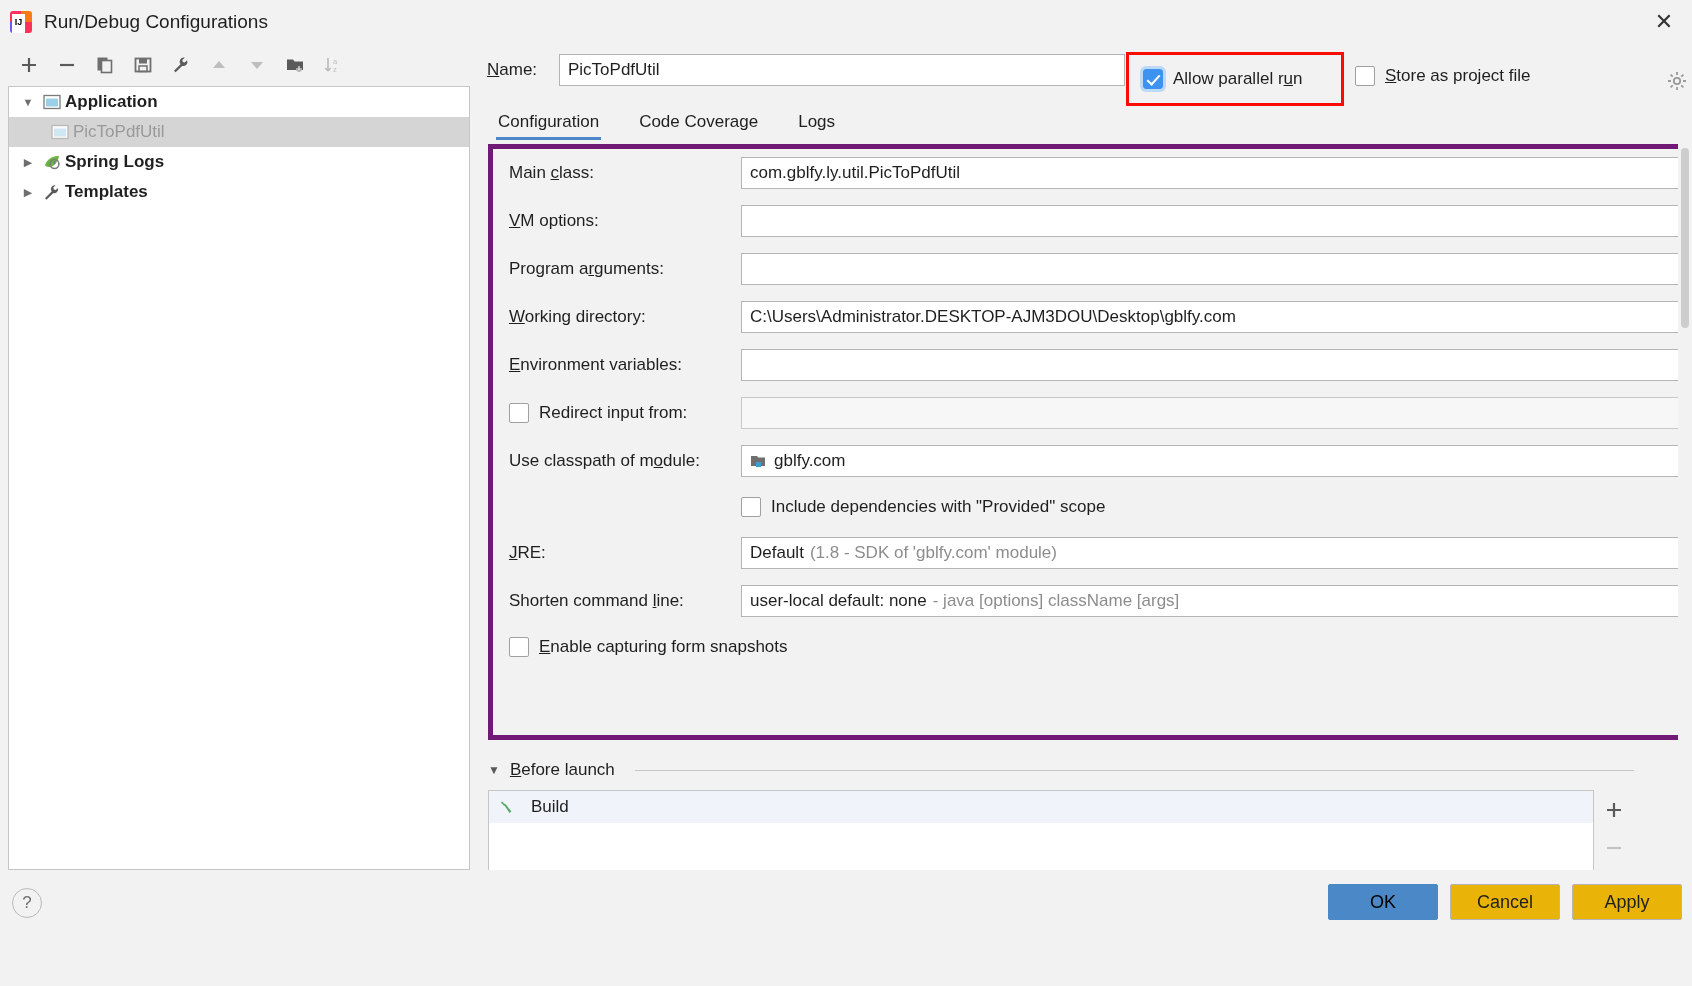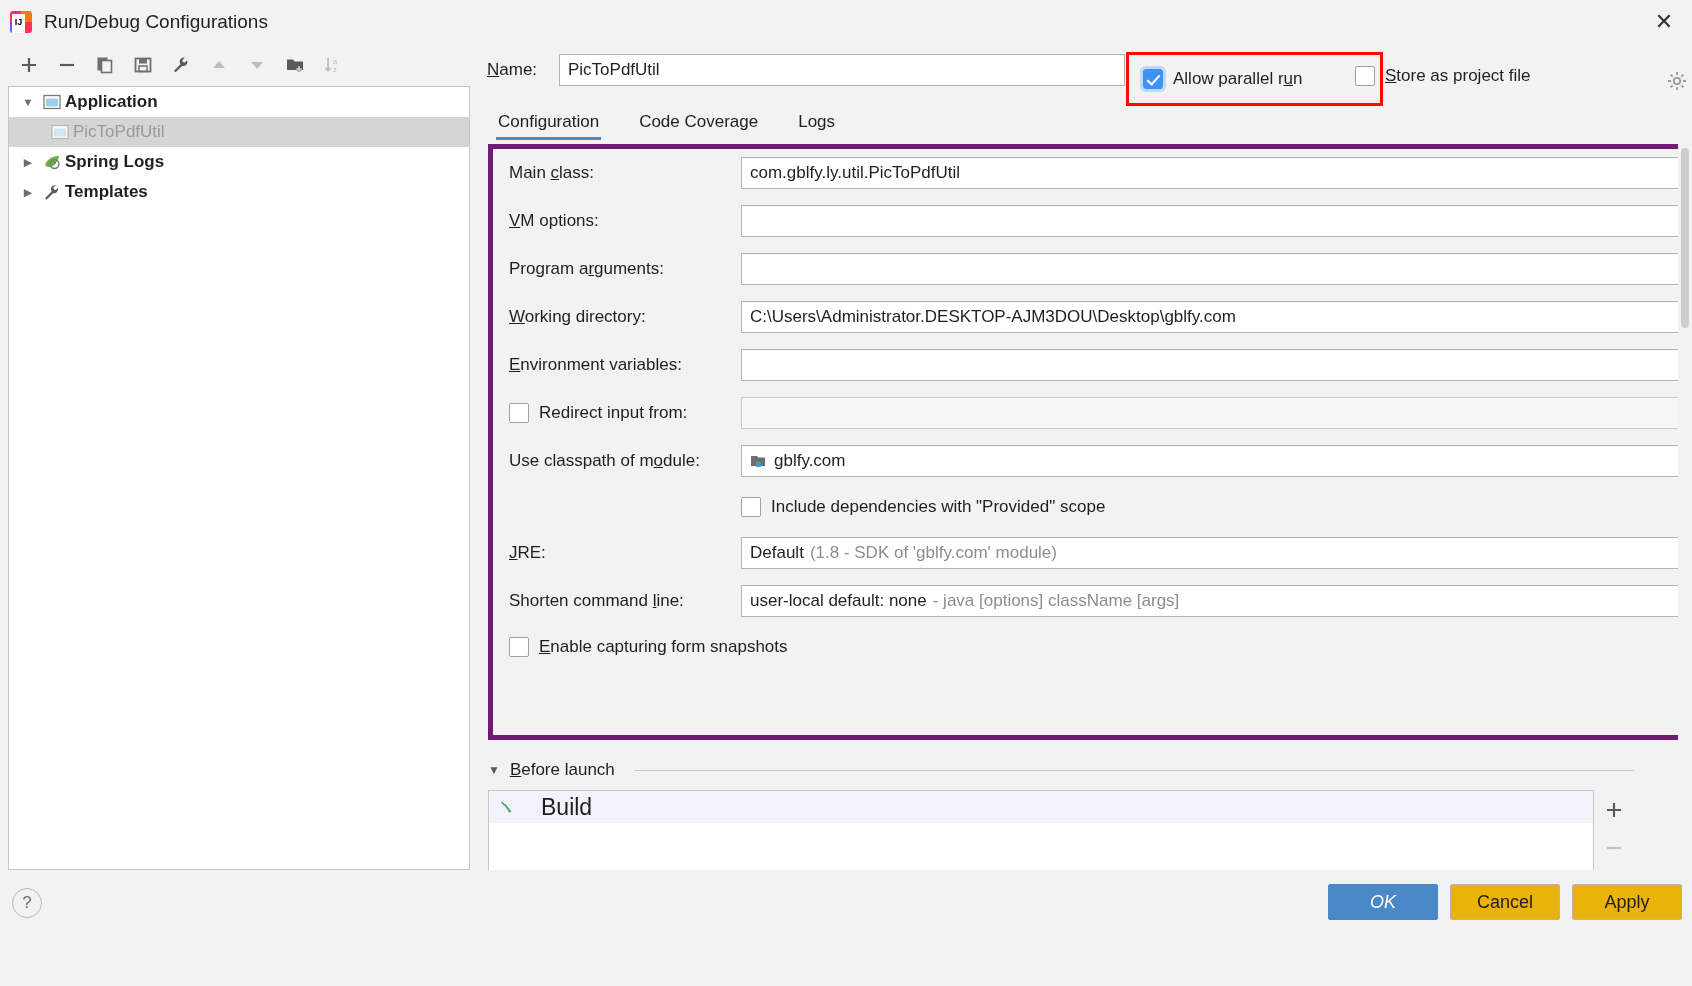--- a/index.html
+++ b/index.html
@@ -42,21 +42,21 @@
   .tree-row .lbl.child { font-weight: normal; color: #9a9a9a; }
   .tree-row.indent { padding-left: 38px; }
 
   
   .right { position: absolute; left: 480px; top: 44px; width: 1212px; height: 826px; }
 
   .name-row { display: flex; align-items: center; height: 52px; padding-left: 7px; }
   .name-label { width: 72px; font-size: 17px; }
   .name-input { width: 566px; height: 32px; border: 1px solid #b4b4b4; background: #fff; padding: 0 8px; display: flex; align-items: center; font-size: 17px; }
 
-  .par-box { position: absolute; left: 646px; top: 8px; width: 257px; height: 54px; border: 3px solid #fb0c02; background: #f2f2f2;
+  .par-box { position: absolute; left: 646px; top: 8px; width: 218px; height: 54px; border: 3px solid #fb0c02; background: #f2f2f2;
      display: flex; align-items: center; padding-left: 14px; }
   .store-box { position: absolute; left: 875px; top: 22px; display: flex; align-items: center; }
   .gear-right { position: absolute; left: 1186px; top: 26px; }
 
   .cb { width: 20px; height: 20px; border: 1px solid #a0a0a0; background: #fff; border-radius: 2px; flex: 0 0 auto; }
   .cb.checked { background: #3f93f0; border-color: #3f93f0; position: relative; box-shadow: 0 0 0 3px #bcd9f7; border-radius: 3px; }
   .cb.checked:after { content: ""; position: absolute; left: 6px; top: 2px; width: 5px; height: 11px;
      border: solid #fff; border-width: 0 2.5px 2.5px 0; transform: rotate(42deg); }
   .cb-label { margin-left: 10px; font-size: 17px; white-space: nowrap; }
   u.mn { text-decoration: underline; }
@@ -83,33 +83,33 @@
   .combo-arrow { position: absolute; right: 10px; top: 11px; width: 0; height: 0;
      border-left: 6px solid transparent; border-right: 6px solid transparent; border-top: 6px solid #5a5a5a; }
   .sub-row { display: flex; align-items: center; padding-left: 232px; height: 44px; margin-left: 16px; }
   .plain-row { display: flex; align-items: center; padding-left: 16px; height: 44px; }
 
   
   .bl-head { position: absolute; left: 8px; top: 716px; width: 1146px; display: flex; align-items: center; gap: 10px; }
   .bl-twisty { color: #5a5a5a; font-size: 12px; }
   .bl-line { flex: 1 1 auto; height: 1px; background: #c6c6c6; margin-left: 10px; }
   .bl-list { position: absolute; left: 8px; top: 746px; width: 1106px; height: 120px; background: #fff; border: 1px solid #c6c6c6; }
-  .bl-item { display: flex; align-items: center; height: 32px; padding-left: 10px; background: #f0f4fa; font-size: 23px; gap: 24px; }
+  .bl-item { display: flex; align-items: center; height: 32px; padding-left: 10px; background: #f0f4fa; font-size: 17px; gap: 14px; }
   .bl-side { position: absolute; left: 1114px; top: 746px; width: 40px; height: 120px; display: flex; flex-direction: column; align-items: center; padding-top: 4px; gap: 6px; }
   .bl-side .sb { width: 32px; height: 32px; display: flex; align-items: center; justify-content: center; cursor: pointer; color: #5a5a5a; }
   .bl-side .sb.dis { color: #bdbdbd; }
 
   
   .bottom { position: absolute; left: 0; top: 870px; width: 1692px; height: 116px; background: #f2f2f2; }
   .help-btn { position: absolute; left: 12px; top: 18px; width: 30px; height: 30px; border: 1px solid #b9b9b9; border-radius: 50%;
      display: flex; align-items: center; justify-content: center; color: #6d6d6d; font-size: 17px; cursor: pointer; background: #f2f2f2; }
   .btns { position: absolute; right: 10px; top: 14px; display: flex; gap: 12px; }
   .btn { min-width: 110px; height: 36px; display: flex; align-items: center; justify-content: center; font-size: 18px;
      border: 1px solid #b4b4b4; background: #eab308; cursor: pointer; border-radius: 2px; }
-  .btn.primary { background: #4a88c7; border-color: #4a88c7; color: #ffffff; font-style: italic; }
+  .btn.primary { background: #4a88c7; border-color: #4a88c7; color: #000000; }
 
   .scrollbar { position: absolute; right: 0; top: 44px; width: 14px; height: 826px; background: #f2f2f2; }
   .scrollbar .thumb { position: absolute; left: 3px; top: 60px; width: 8px; height: 180px; background: #cdcdcd; border-radius: 4px; }
 </style>
 </head>
 <body>
 
 <div class="dialog">
 
   <div class="titlebar">

